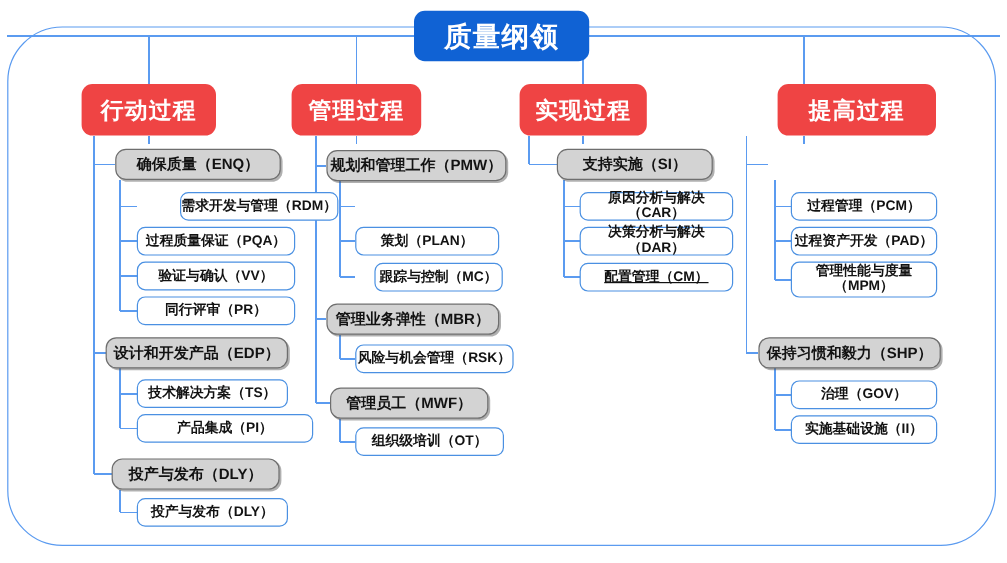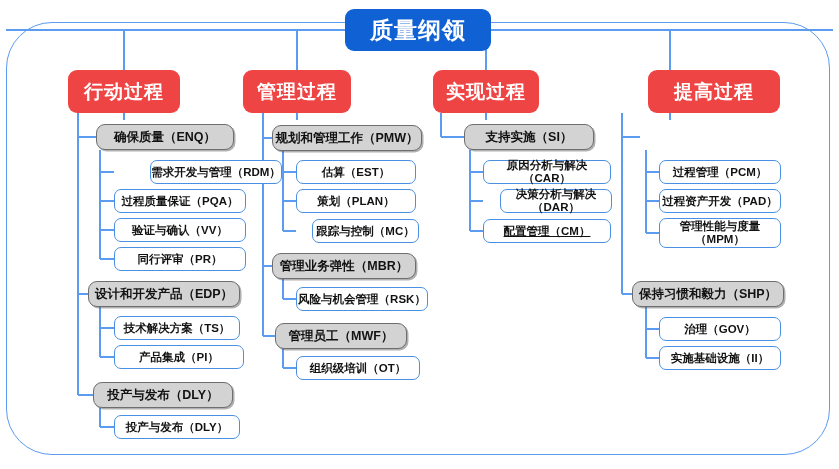--- a/index.html
+++ b/index.html
@@ -177,39 +177,38 @@
   <div class="col-head" style="left:604px;top:70px;width:132px;margin-left:44px;">提高过程</div>
 
   <div class="grp" style="left:96px;top:124px;width:138px;">确保质量（ENQ）</div>
   <div class="leaf" style="left:114px;top:160px;width:132px;margin-left:36px;">需求开发与管理（RDM）</div>
   <div class="leaf" style="left:114px;top:189px;width:132px;">过程质量保证（PQA）</div>
   <div class="leaf" style="left:114px;top:218px;width:132px;">验证与确认（VV）</div>
   <div class="leaf" style="left:114px;top:247px;width:132px;">同行评审（PR）</div>
 
   <div class="grp" style="left:88px;top:281px;width:152px;">设计和开发产品（EDP）</div>
   <div class="leaf" style="left:114px;top:316px;width:126px;">技术解决方案（TS）</div>
-  <div class="leaf" style="left:114px;top:345px;width:130px;">产品集成（PI）</div>
+  <div class="leaf" style="left:114px;top:345px;width:147px;">产品集成（PI）</div>
 
   <div class="grp" style="left:93px;top:382px;width:140px;">投产与发布（DLY）</div>
   <div class="leaf" style="left:114px;top:415px;width:126px;">投产与发布（DLY）</div>
 
   <div class="grp" style="left:272px;top:125px;width:150px;">规划和管理工作（PMW）</div>
-  <div class="leaf" style="left:296px;top:160px;width:120px;">估算（EST）</div>
   <div class="leaf" style="left:296px;top:189px;width:120px;">策划（PLAN）</div>
   <div class="leaf" style="left:312px;top:219px;width:107px;text-align:center;">跟踪与控制（MC）</div>
 
   <div class="grp" style="left:272px;top:253px;width:144px;">管理业务弹性（MBR）</div>
   <div class="leaf" style="left:296px;top:287px;width:132px;">风险与机会管理（RSK）</div>
 
   <div class="grp" style="left:275px;top:323px;width:132px;">管理员工（MWF）</div>
   <div class="leaf" style="left:296px;top:356px;width:124px;">组织级培训（OT）</div>
 
   <div class="grp" style="left:464px;top:124px;width:130px;">支持实施（SI）</div>
   <div class="leaf" style="left:483px;top:160px;width:128px;">原因分析与解决（CAR）</div>
-  <div class="leaf" style="left:500px;top:189px;width:112px;">决策分析与解决（DAR）</div>
+  <div class="leaf" style="left:483px;top:189px;width:128px;">决策分析与解决（DAR）</div>
   <div class="leaf" style="left:483px;top:219px;width:128px;text-decoration:underline;">配置管理（CM）</div>
 
   <div class="leaf" style="left:659px;top:160px;width:122px;">过程管理（PCM）</div>
   <div class="leaf" style="left:659px;top:189px;width:122px;">过程资产开发（PAD）</div>
   <div class="leaf two-line" style="left:659px;top:218px;width:122px;">管理性能与度量<br>（MPM）</div>
 
   <div class="grp" style="left:632px;top:281px;width:152px;">保持习惯和毅力（SHP）</div>
   <div class="leaf" style="left:659px;top:317px;width:122px;">治理（GOV）</div>
   <div class="leaf" style="left:659px;top:346px;width:122px;">实施基础设施（II）</div>
 

